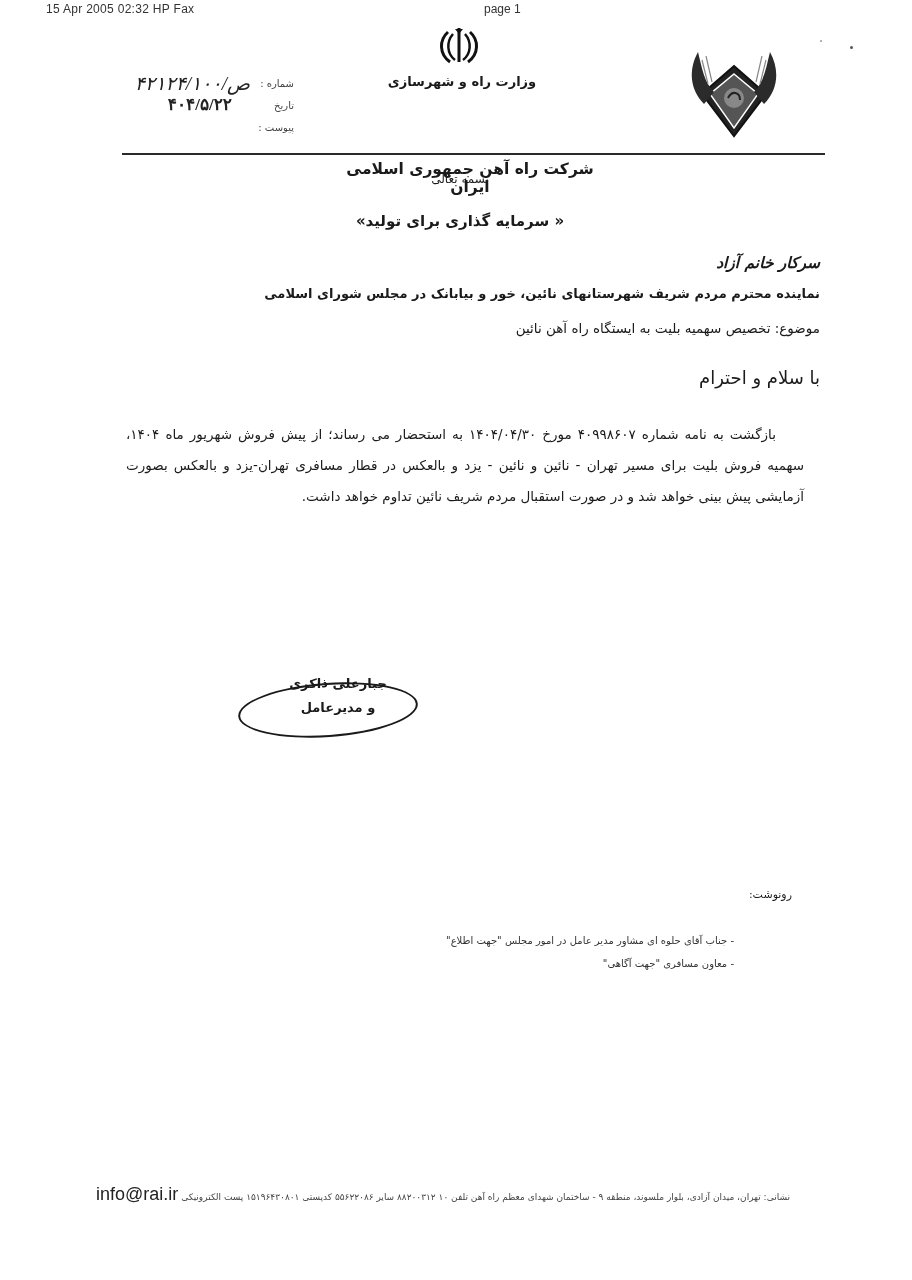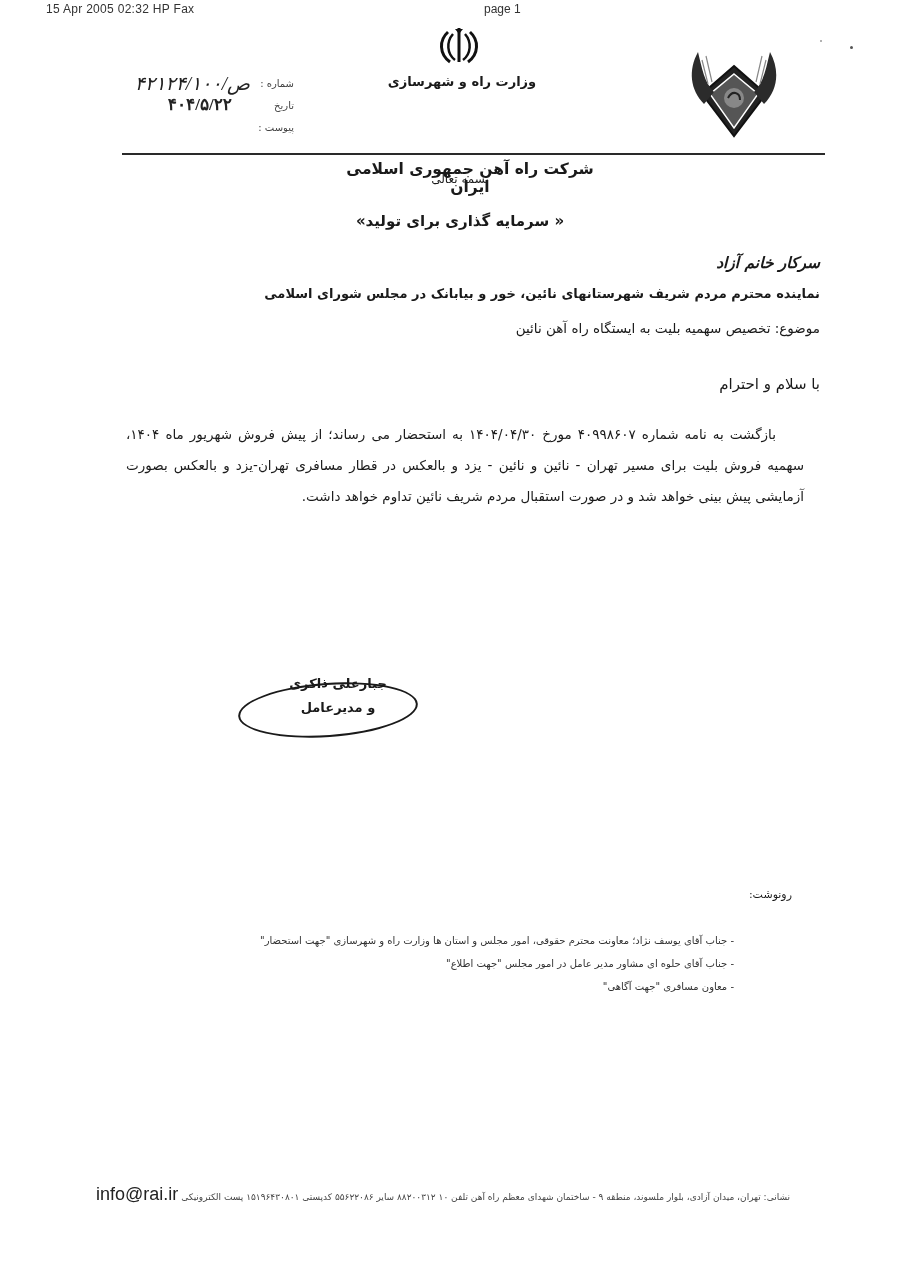--- a/index.html
+++ b/index.html
@@ -19,21 +19,21 @@
   .meta-label { position: absolute; right: 0; top: 6px; }
   .meta-val { position: absolute; right: 44px; top: 0; font-family: "Liberation Serif", serif; font-style: italic; font-size: 19px; color: #222; direction: ltr; white-space: nowrap; }
   .meta-val.date { font-size: 17px; right: 62px; font-style: normal; font-weight: bold; }
   .rule { top: 153px; left: 122px; width: 703px; height: 2px; background: #2a2a2a; }
   .basmala { top: 172px; left: 400px; width: 120px; text-align: center; direction: rtl; font-size: 12px; }
   .slogan { top: 200px; left: 330px; width: 260px; text-align: center; direction: rtl; font-weight: bold; font-size: 15px; margin-top: 12px; }
   .rtl-block { right: 92px; direction: rtl; text-align: right; }
   .recipient-title { top: 254px; font-weight: bold; font-size: 15.5px; font-style: italic; }
   .recipient-line { top: 286px; font-weight: bold; font-size: 13px; }
   .subject { top: 320px; font-size: 13.5px; }
-  .greeting { top: 375px; font-size: 15px; }
+  .greeting { top: 367px; font-size: 18px; }
   .body-text { top: 403px; width: 710px; right: 92px; font-size: 13.5px; line-height: 31px; text-align: justify; text-align-last: right; direction: rtl; }
   .body-text p { margin: 16px; text-indent: 28px; }
   .sig { top: 672px; left: 228px; width: 220px; direction: rtl; text-align: center; font-weight: bold; font-size: 13px; line-height: 24px; }
   .stamp { top: 683px; left: 238px; width: 176px; height: 50px; border: 2px solid #1a1a1a; border-radius: 50%; transform: rotate(-4deg); }
   .cc-title { top: 888px; right: 120px; direction: rtl; font-size: 11px; }
   .cc-list { top: 929px; right: 178px; direction: rtl; font-size: 10px; color: #333; line-height: 23px; }
   .cc-list div { white-space: nowrap; }
   .footer { top: 1184px; left: 96px; width: 780px; direction: rtl; font-size: 9px; color: #444; white-space: nowrap; text-align: left; }
   .footer .email { font-family: "Liberation Sans", sans-serif; font-size: 18px; color: #222; }
   .speck { width: 3px; height: 3px; background: #555; border-radius: 50%; }
@@ -99,21 +99,20 @@
 </div>
 
 <div class="abs stamp"></div>
 <div class="abs sig">
   <div>جبارعلی ذاکری</div>
   <div>و مدیرعامل</div>
 </div>
 
 <div class="abs cc-title">رونوشت:</div>
 <div class="abs cc-list">
-  <div>- جناب آقای یوسف نژاد؛ معاونت محترم حقوقی، امور مجلس و استان ها وزارت راه و شهرسازی "جهت استحضار"</div>
   <div>- جناب آقای حلوه ای مشاور مدیر عامل در امور مجلس "جهت اطلاع"</div>
   <div>- معاون مسافری "جهت آگاهی"</div>
 </div>
 
 <div class="abs footer">
   <span>نشانی: تهران، میدان آزادی، بلوار ملسوند، منطقه ۹ - ساختمان شهدای معظم راه آهن تلفن ۱۰ ۸۸۲۰۰۳۱۲ سایر ۵۵۶۲۲۰۸۶ کدپستی ۱۵۱۹۶۴۳۰۸۰۱ پست الکترونیکی</span>
   <span class="email">info@rai.ir</span>
 </div>
 
 <div class="abs speck" style="top:46px;left:850px;"></div>

